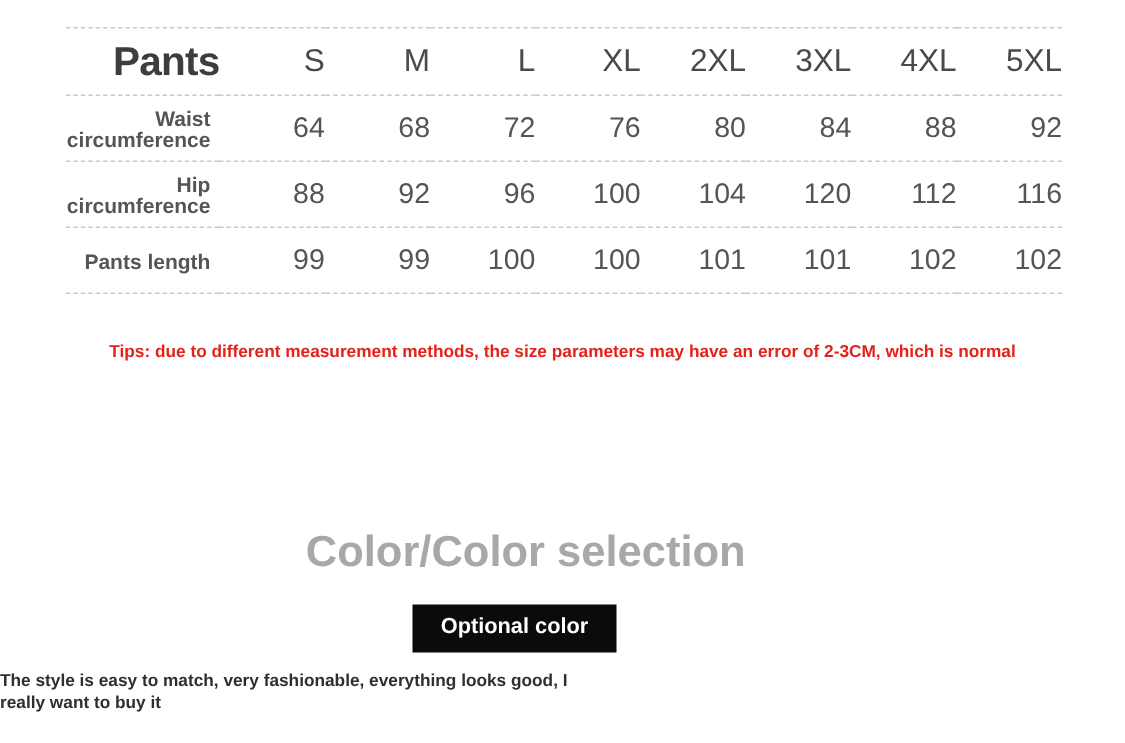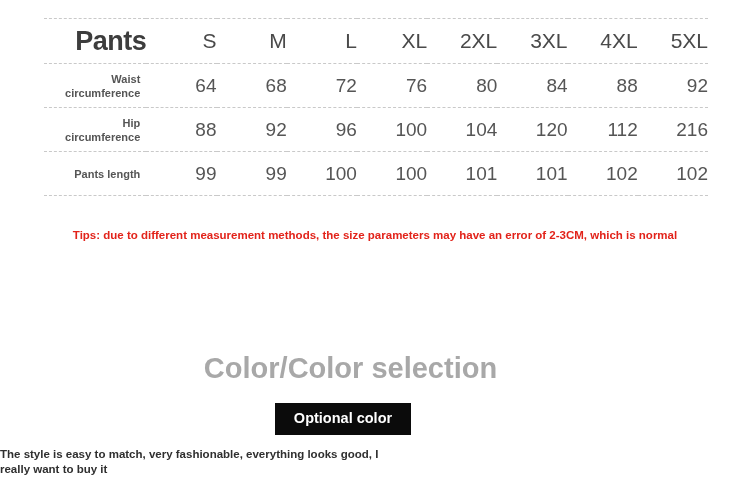--- a/index.html
+++ b/index.html
@@ -58,21 +58,21 @@
     font-weight: bold;
     color: #3d3d3d;
     letter-spacing: -0.5px;
   }
   .body-row td {
     height: 43px;
     font-size: 19px;
     color: #555555;
   }
   .body-row td.rowlabel {
-    font-size: 11px;
+    font-size: 14px;
     font-weight: bold;
     color: #555555;
     line-height: 14px;
     padding-right: 6px;
   }
 
   
   .tips {
     position: absolute;
     left: 0;
@@ -187,21 +187,21 @@
             <span>Hip</span><br>
             <span>circumference</span>
           </td>
           <td>88</td>
           <td>92</td>
           <td>96</td>
           <td>100</td>
           <td>104</td>
           <td>120</td>
           <td>112</td>
-          <td>216</td>
+          <td>116</td>
         </tr>
         <tr class="body-row">
           <td class="rowlabel">
             <span>Pants length</span>
           </td>
           <td>99</td>
           <td>99</td>
           <td>100</td>
           <td>100</td>
           <td>101</td>

